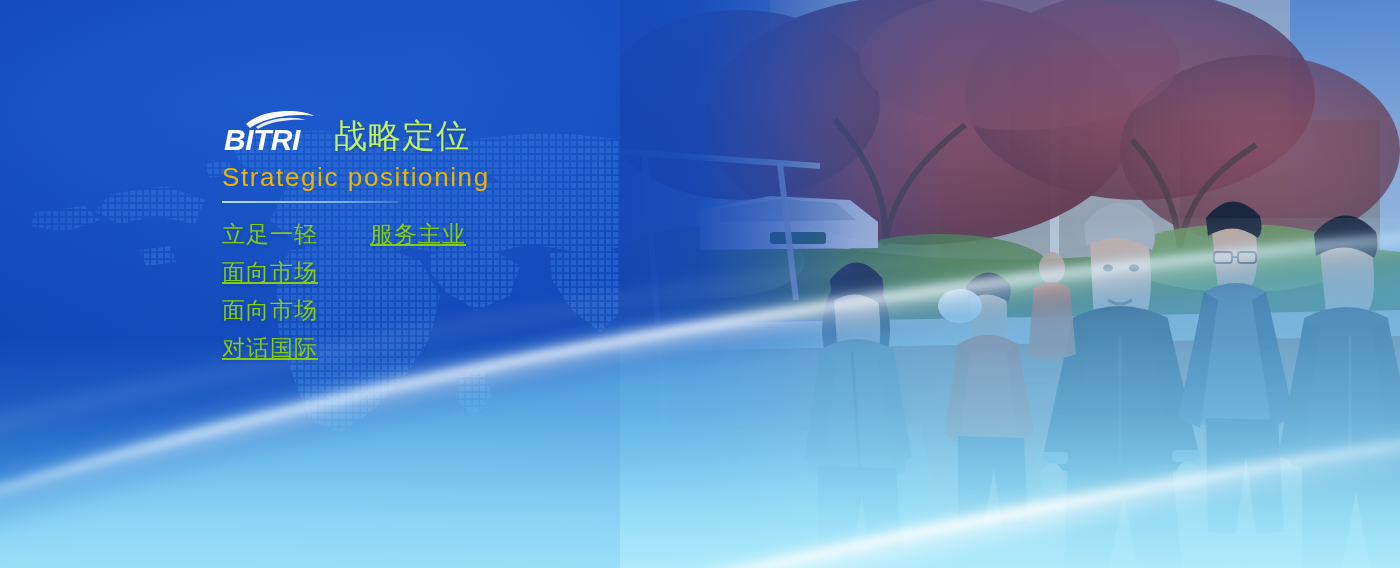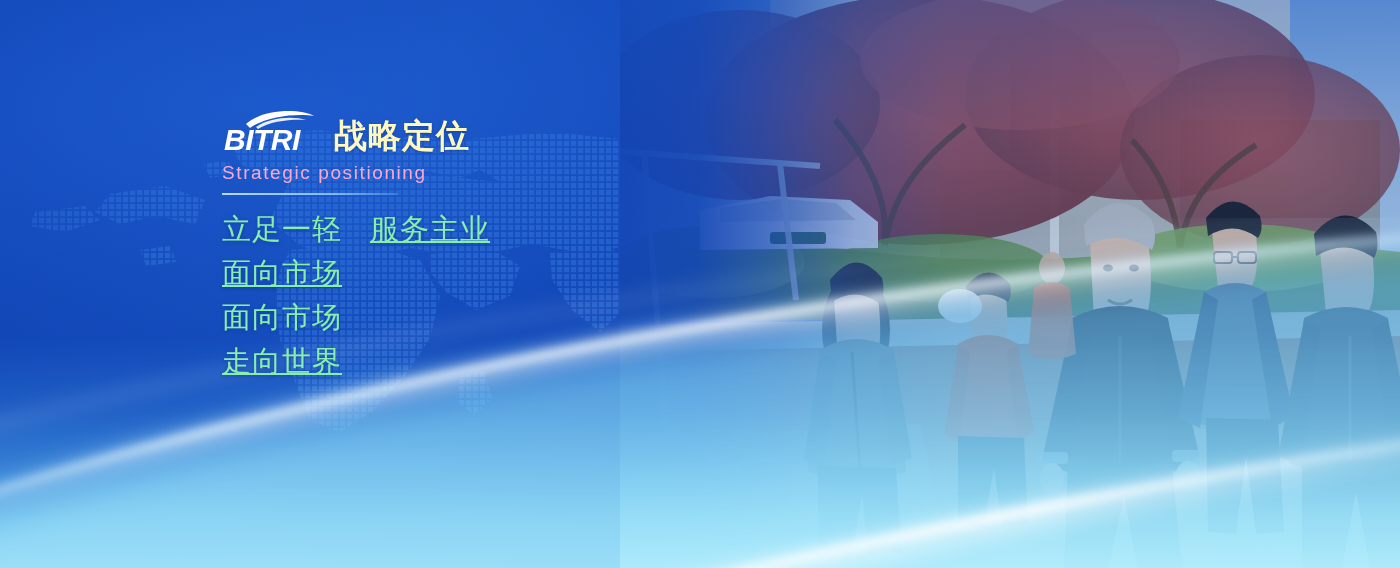--- a/index.html
+++ b/index.html
@@ -130,55 +130,55 @@
 
   .logo {
     position: relative;
     width: 96px;
     height: 44px;
     flex: 0 0 auto;
   }
   .logo svg { position:absolute; left:0; top:0; width: 96px; height: 44px; }
 
   .cn-title {
-    color: #fef9c3;
+    color: #bef264;
     font-size: 33px;
-    font-weight: bold;
+    font-weight: normal;
     line-height: 1;
     letter-spacing: 1px;
     white-space: nowrap;
     text-shadow: 0 1px 3px rgba(0,30,90,0.35);
     position: relative;
     top: -2px;
   }
 
   .en-sub {
     margin-top: 9px;
-    color: #f9a8d4;
-    font-size: 19px;
+    color: #eab308;
+    font-size: 26px;
     font-weight: normal;
     letter-spacing: 1.6px;
     line-height: 1.1;
     white-space: nowrap;
   }
 
   .rule {
     margin-top: 9px;
     width: 176px;
     height: 2px;
     background: linear-gradient(90deg, rgba(190,225,255,0.95) 0%, rgba(160,210,250,0.75) 65%, rgba(140,195,245,0.25) 100%);
   }
 
   .slogans {
     margin-top: 20px;
   }
   .slogan-line {
     display: flex;
-    color: #86efac;
-    font-size: 29px;
+    color: #84cc16;
+    font-size: 23px;
     line-height: 1;
     white-space: nowrap;
     margin-bottom: 15px;
     letter-spacing: 1px;
     text-shadow: 0 1px 4px rgba(0,25,85,0.30);
   }
   .slogan-line:last-child { margin-bottom: 0; }
   .slogan-a { width: 148px; flex: 0 0 148px; }
   .slogan-b { flex: 0 0 auto; text-decoration: underline; }
 </style>
@@ -482,18 +482,18 @@
         <span class="slogan-a">立足一轻</span>
         <span class="slogan-b">服务主业</span>
       </div>
       <div class="slogan-line">
         <span class="slogan-b">面向市场</span>
       </div>
       <div class="slogan-line">
         <span class="slogan-a">面向市场</span>
       </div>
       <div class="slogan-line">
-        <span class="slogan-b">走向世界</span>
+        <span class="slogan-b">对话国际</span>
       </div>
     </div>
 
   </div>
 </div>
 
 </body></html>

